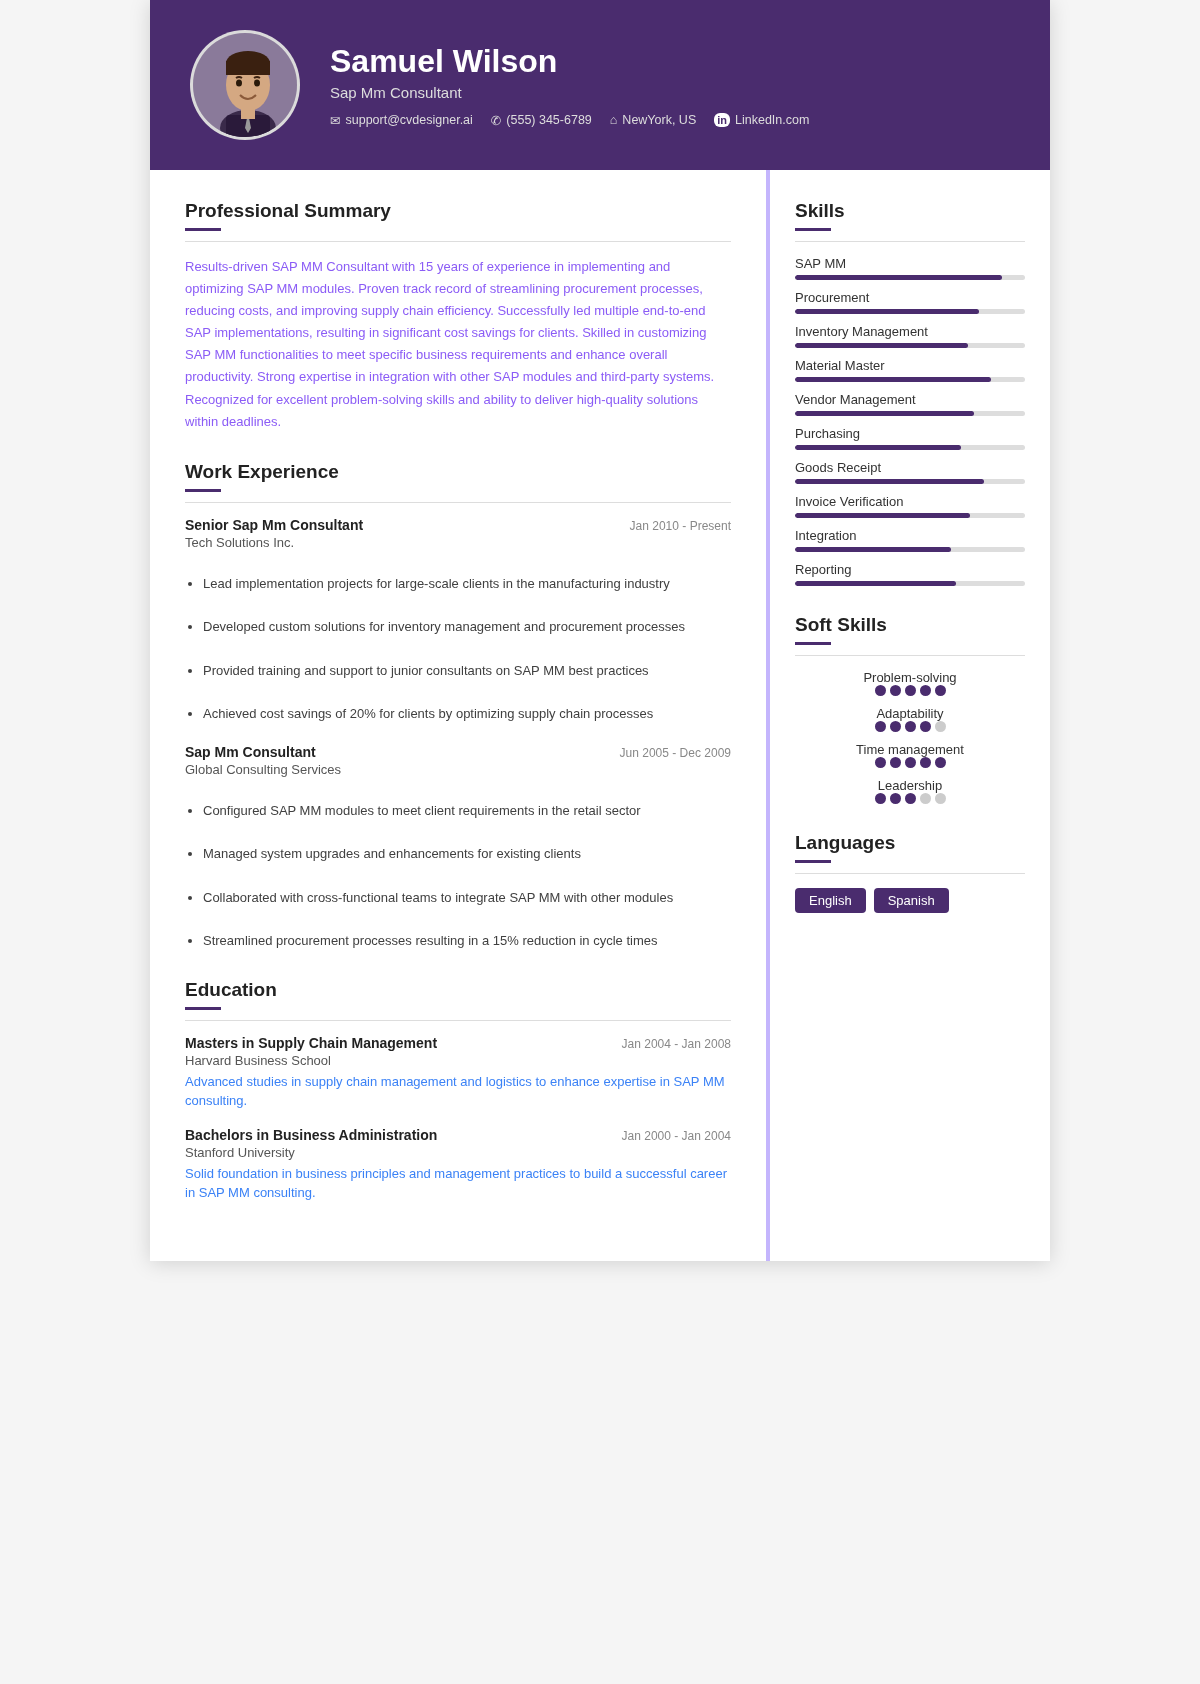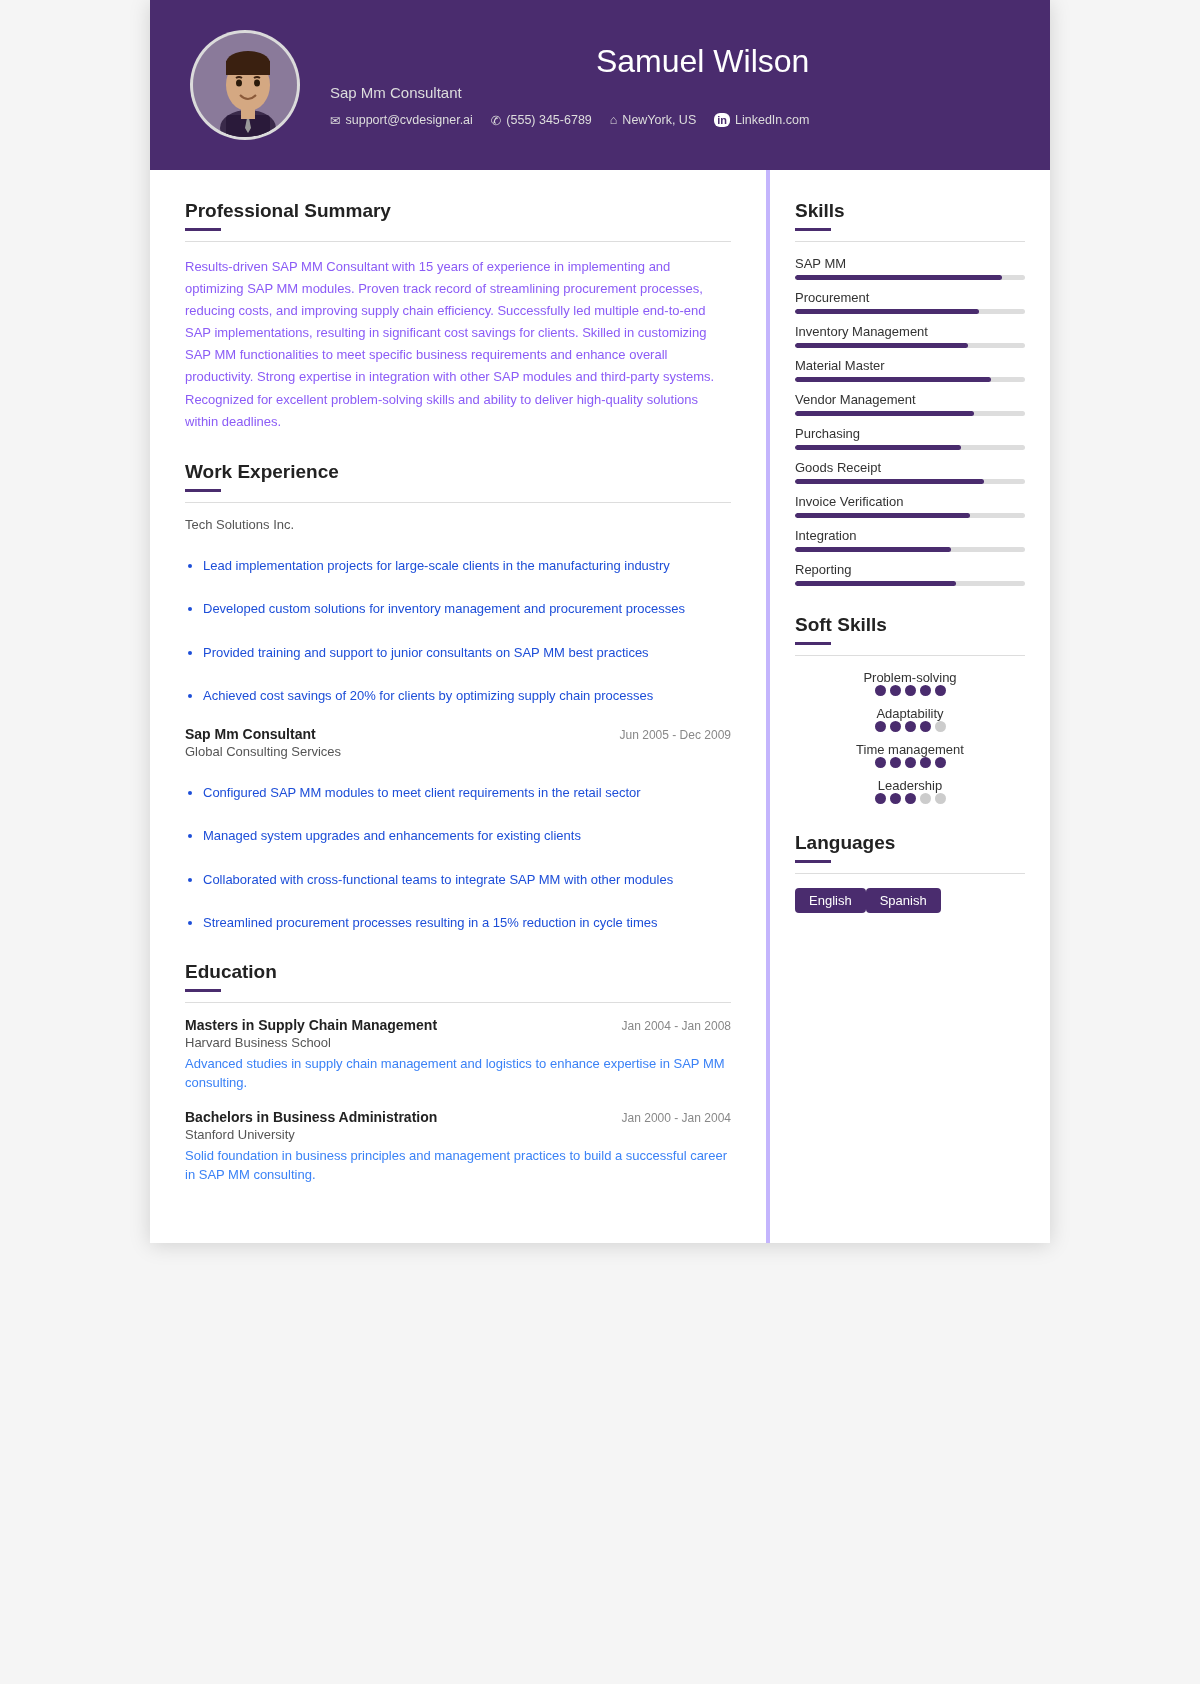--- a/index.html
+++ b/index.html
@@ -30,24 +30,23 @@
       width: 110px;
       height: 110px;
       border-radius: 50%;
       overflow: hidden;
       flex-shrink: 0;
       border: 3px solid rgba(255,255,255,0.3);
       background: #ccc;
     }
     .header-info h1 {
       font-size: 32px;
-      font-weight: 400;
+      font-weight: 700;
       color: #fff;
       margin-bottom: 4px;
-      text-align: right;
     }
     .header-info .subtitle {
       font-size: 15px;
       color: #ddd;
       margin-bottom: 12px;
     }
     .header-contacts {
       display: flex;
       gap: 18px;
       flex-wrap: wrap;
@@ -126,21 +125,21 @@
       font-size: 13px;
       color: #555;
       margin-bottom: 8px;
     }
     .exp-bullets {
       padding-left: 18px;
       list-style: disc;
     }
     .exp-bullets li {
       font-size: 13px;
-      color: #1d4ed8;
+      color: #404040;
       margin-bottom: 5px;
       line-height: 1.5;
       margin-top: 24px;
     }
     
     .edu-entry { margin-bottom: 16px; }
     .edu-header {
       display: flex;
       justify-content: space-between;
       align-items: flex-end;
@@ -203,20 +202,21 @@
     .dot {
       width: 11px;
       height: 11px;
       border-radius: 50%;
     }
     .dot.filled { background: #4a2c6e; }
     .dot.empty { background: #ccc; }
     
     .lang-badges {
       display: flex;
+      gap: 8px;
       flex-wrap: wrap;
       margin-top: 8px;
     }
     .lang-badge {
       background: #4a2c6e;
       color: #fff;
       font-size: 13px;
       padding: 5px 14px;
       border-radius: 4px;
     }
@@ -288,20 +288,24 @@
         <hr class="section-hr">
         <p class="summary-text">Results-driven SAP MM Consultant with 15 years of experience in implementing and optimizing SAP MM modules. Proven track record of streamlining procurement processes, reducing costs, and improving supply chain efficiency. Successfully led multiple end-to-end SAP implementations, resulting in significant cost savings for clients. Skilled in customizing SAP MM functionalities to meet specific business requirements and enhance overall productivity. Strong expertise in integration with other SAP modules and third-party systems. Recognized for excellent problem-solving skills and ability to deliver high-quality solutions within deadlines.</p>
       </div>
 
       <div class="section">
         <div class="section-title">Work Experience</div>
         <div class="section-divider"></div>
         <hr class="section-hr">
 
         <div class="exp-entry">
+          <div class="exp-header">
+            <span class="exp-title">Senior Sap Mm Consultant</span>
+            <span class="exp-date">Jan 2010 - Present</span>
+          </div>
           <div class="exp-company">Tech Solutions Inc.</div>
           <ul class="exp-bullets">
             <li>Lead implementation projects for large-scale clients in the manufacturing industry</li>
             <li>Developed custom solutions for inventory management and procurement processes</li>
             <li>Provided training and support to junior consultants on SAP MM best practices</li>
             <li>Achieved cost savings of 20% for clients by optimizing supply chain processes</li>
           </ul>
         </div>
 
         <div class="exp-entry">

